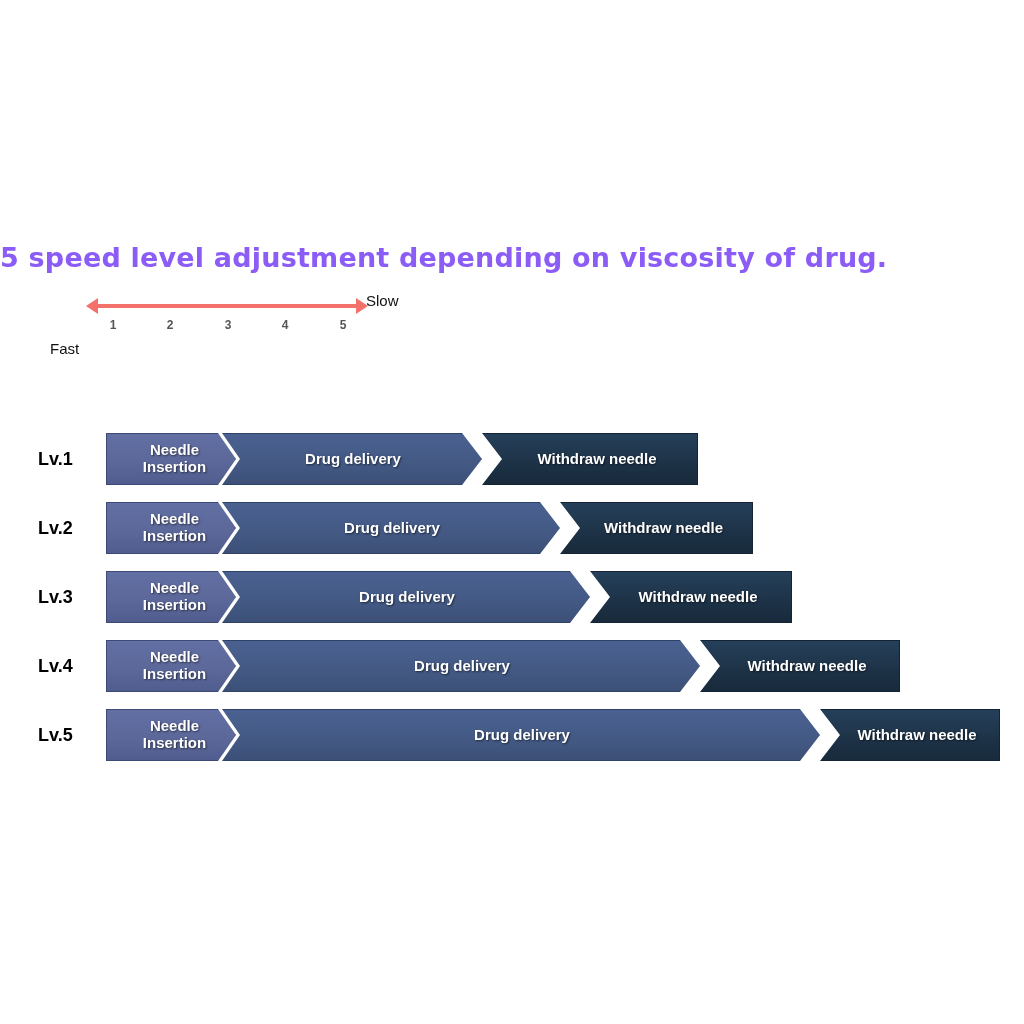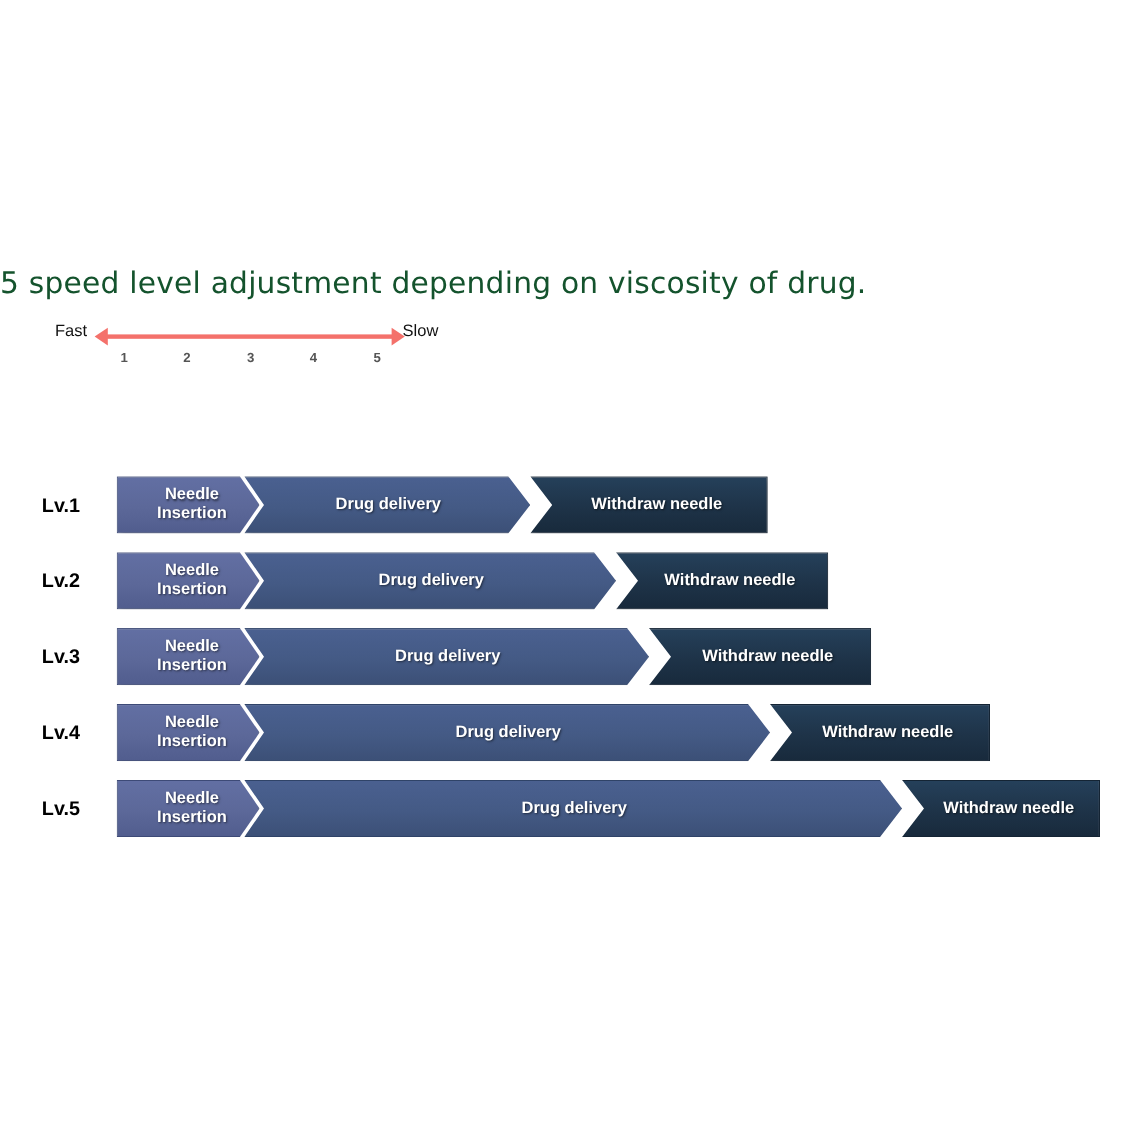--- a/index.html
+++ b/index.html
@@ -14,22 +14,22 @@
     font-family: "Liberation Sans", sans-serif;
     overflow: hidden;
   }
 
   
   #title {
     position: absolute;
     left: 0px;
     top: 242px;
     font-size: 27px;
-    font-weight: 400;
-    color: #14532d;
+    font-weight: 700;
+    color: #8b5cf6;
     letter-spacing: 0.2px;
     white-space: nowrap;
     font-family: "DejaVu Sans", sans-serif;
   }
 
   
   #scale {
     position: absolute;
     left: 0px;
     top: 292px;
@@ -37,21 +37,21 @@
     height: 50px;
   }
   #scale-fast, #scale-slow {
     position: absolute;
     top: 0px;
     font-size: 15px;
     color: #111111;
     font-family: "Liberation Sans", sans-serif;
     white-space: nowrap;
   }
-  #scale-fast { left: 50px; }
+  #scale-fast { left: 50px; margin-top: 48px; }
   #scale-slow { left: 366px; }
 
   .arrow-line {
     position: absolute;
     left: 96px;
     top: 12px;
     width: 264px;
     height: 4px;
     background: #F4716B;
   }

